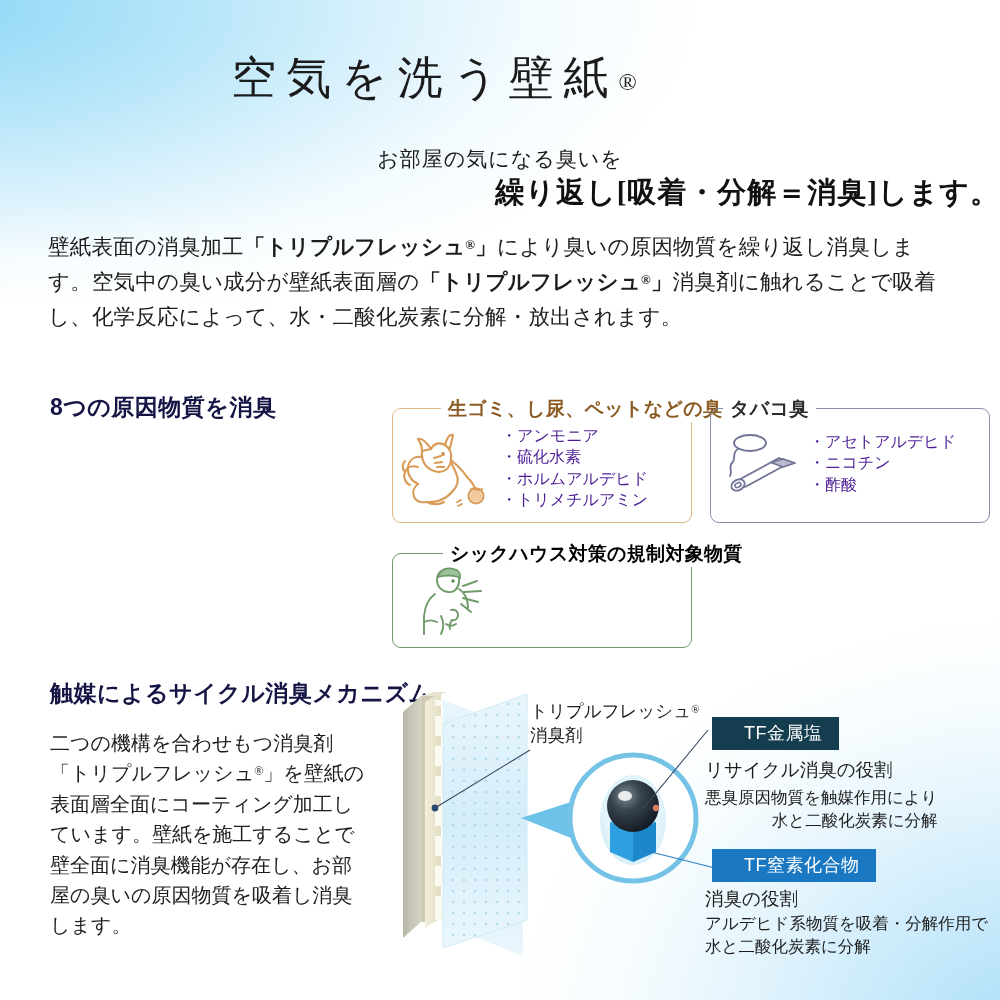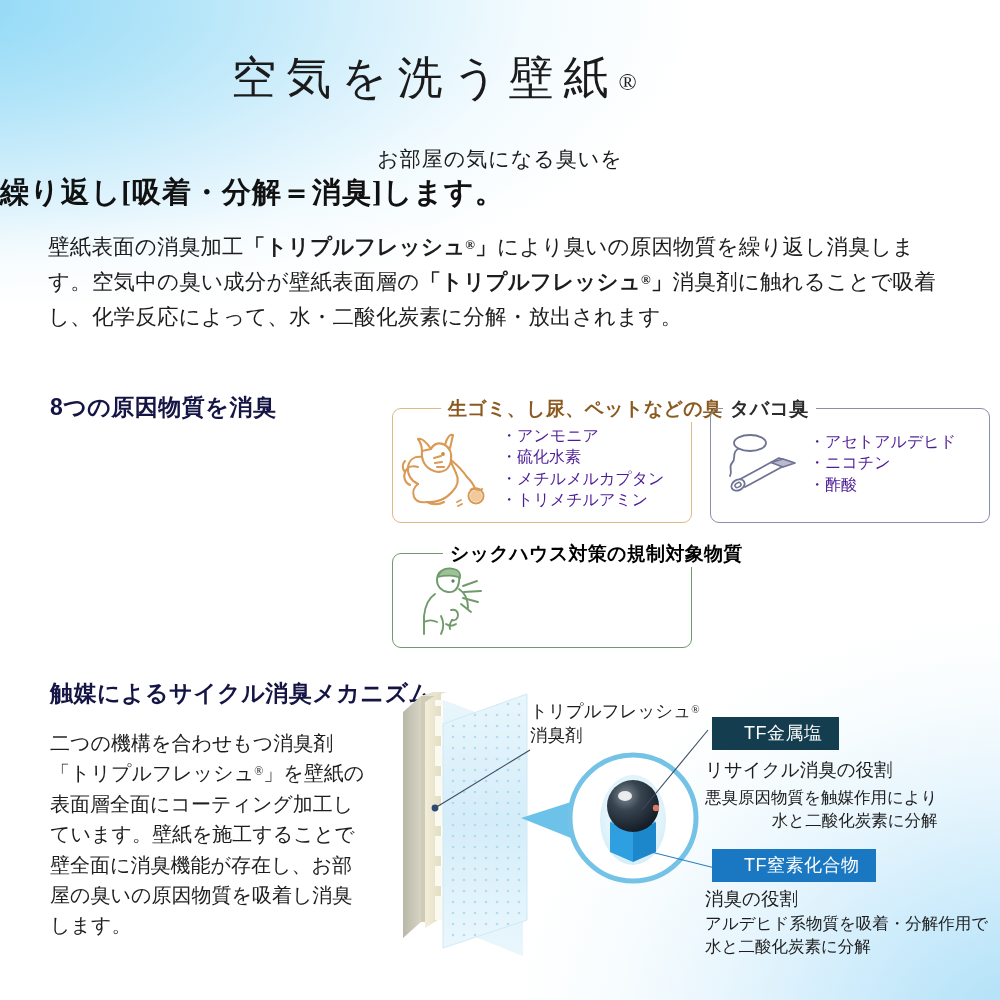--- a/index.html
+++ b/index.html
@@ -34,21 +34,21 @@
     position:absolute;left:0;top:48px;width:868px;text-align:center;
     font-family:"Liberation Serif","DejaVu Serif",serif;
     font-size:45px;letter-spacing:10px;color:#1b1b1b;white-space:nowrap;
   }
   .main-title .reg{font-size:24px;letter-spacing:0;vertical-align:3px;}
   .sub1{
     position:absolute;left:0;top:145px;width:1000px;text-align:center;
     font-size:21px;color:#1b1b1b;letter-spacing:1px;
   }
   .sub2{
-    position:absolute;left:0;top:173px;width:1000px;text-align:left;
+    position:absolute;left:0;top:173px;width:1000px;text-align:right;
     font-size:29px;font-weight:bold;color:#111;letter-spacing:1px;
   }
 
   
   .intro{
     position:absolute;left:48px;top:230px;width:905px;
     font-size:21.5px;line-height:1.62;color:#1d1d1d;letter-spacing:0.2px;
   }
   .intro b{font-weight:bold;}
   .intro .reg{font-size:13px;vertical-align:5px;}
@@ -179,21 +179,21 @@
           <path d="M60 73 L56 75"></path>
             <path d="M61 77 L57 79"></path>
         </g>
         <circle cx="42" cy="27" r="1.9" fill="#c98b42"></circle>
       </svg>
     </div>
     <div class="items">
       <ul>
         <li>・アンモニア</li>
         <li>・硫化水素</li>
-        <li>・メチルメルカプタン</li>
+        <li>・ホルムアルデヒド</li>
         <li>・トリメチルアミン</li>
       </ul>
     </div>
   </div>
 
   <div class="fbox" id="box-tobacco">
     <div class="legend">タバコ臭</div>
     <div class="illus" id="cig-illus">
       <svg width="86" height="72" viewBox="0 0 86 72">
         <g fill="none" stroke="#6f7394" stroke-width="1.8" stroke-linecap="round">

